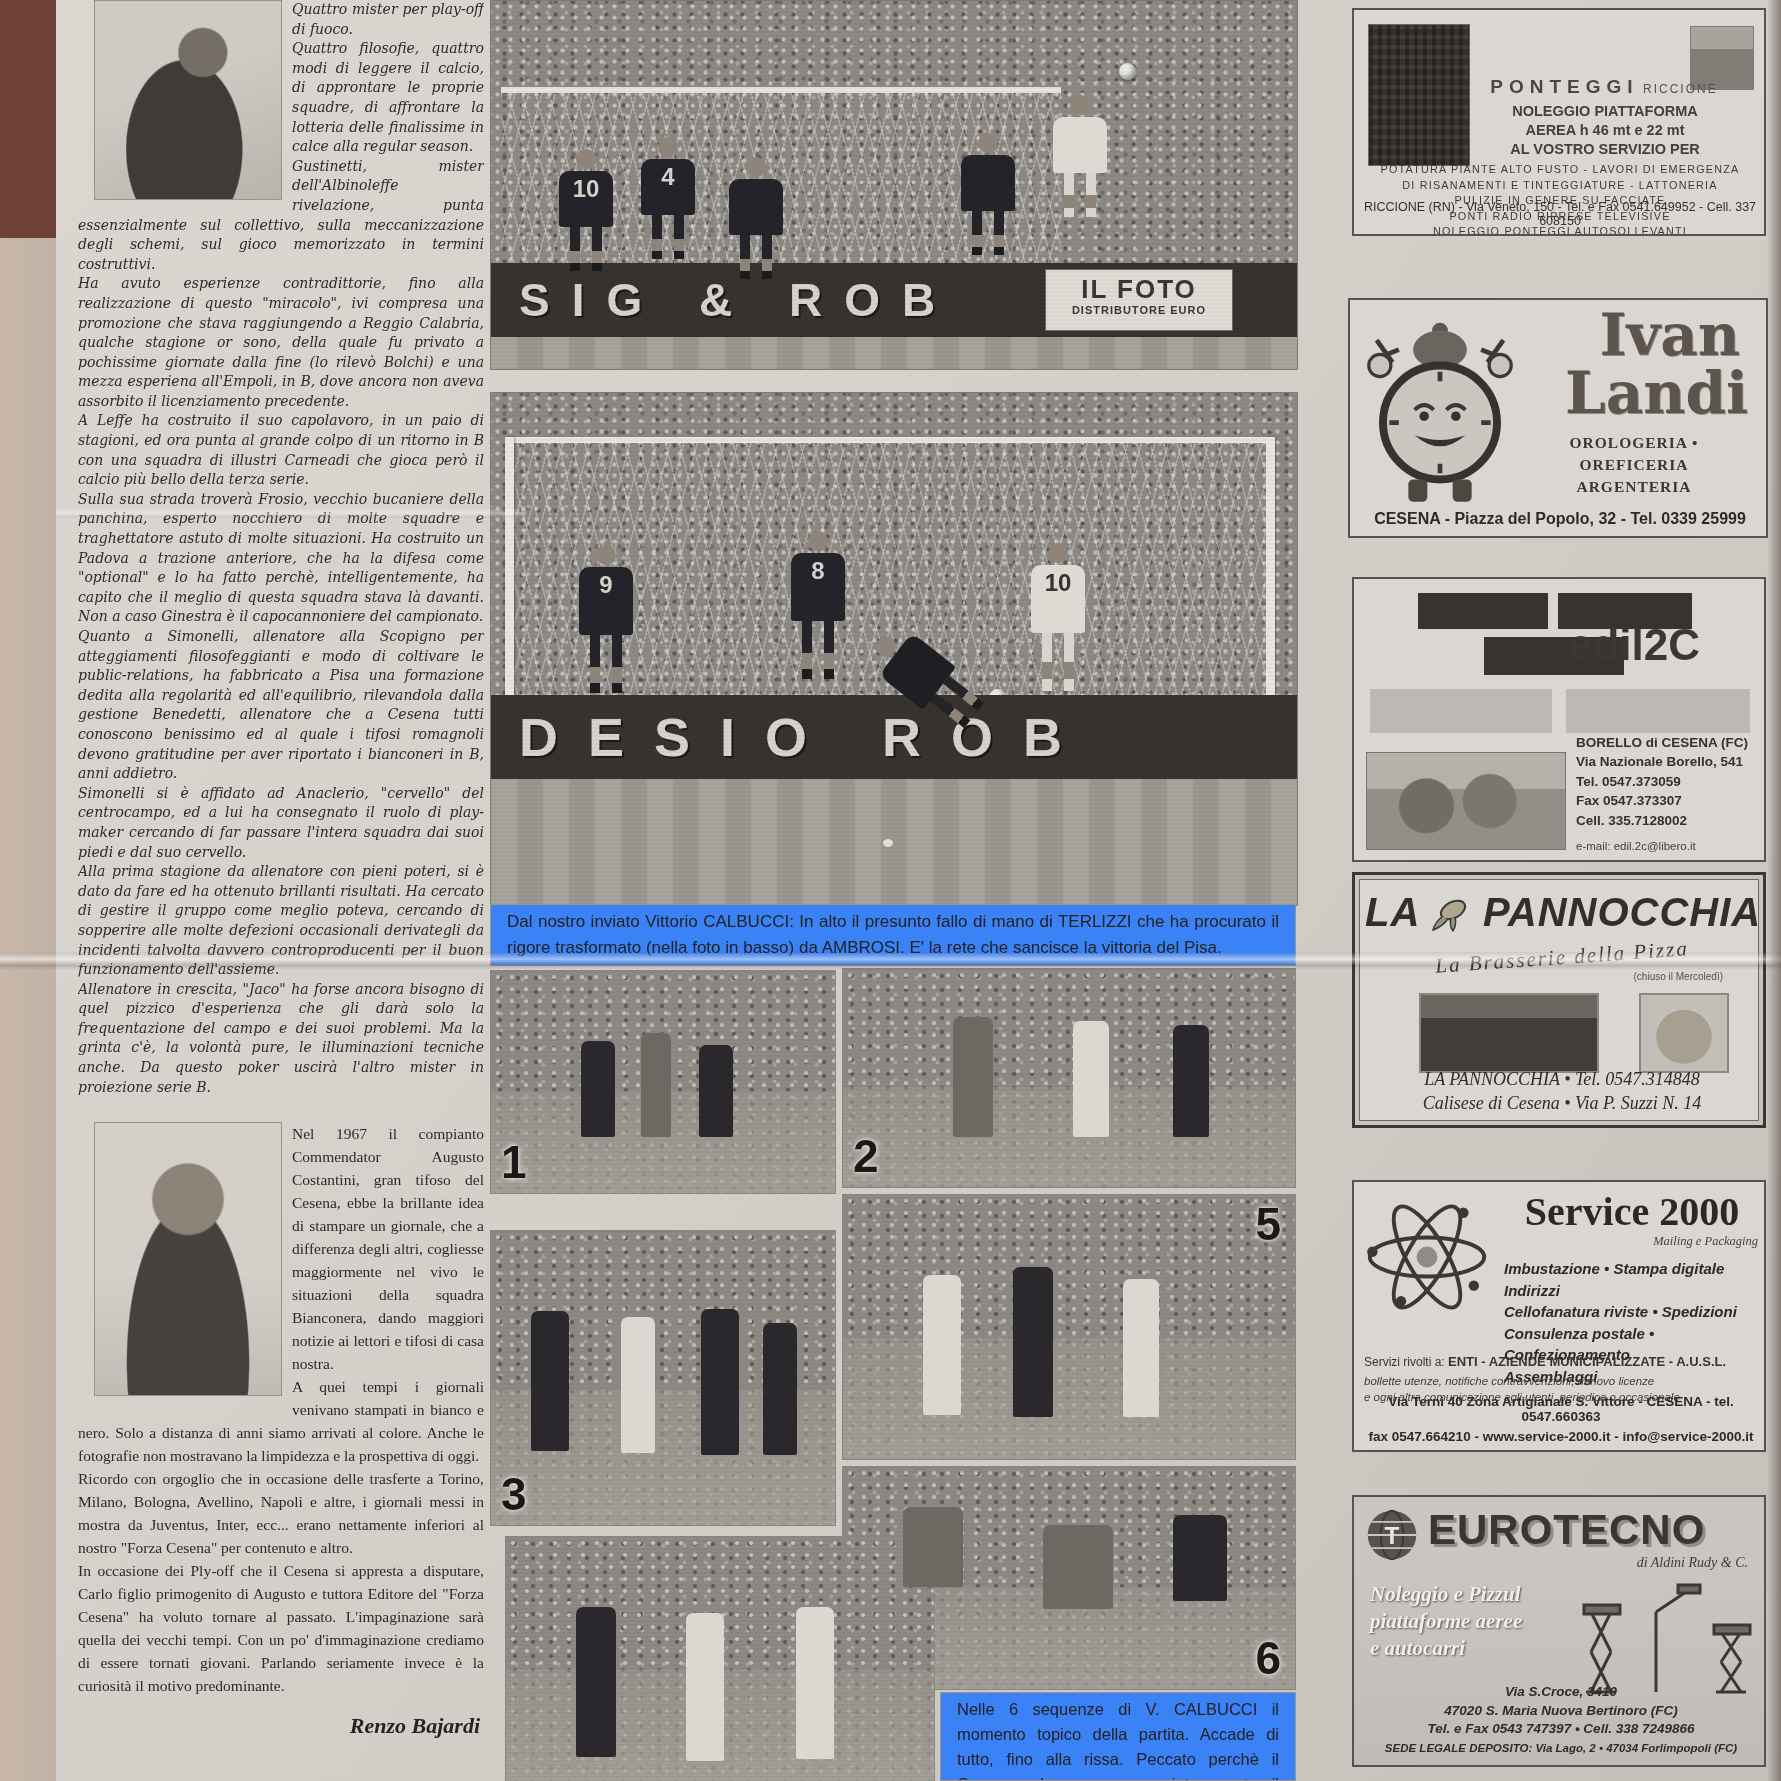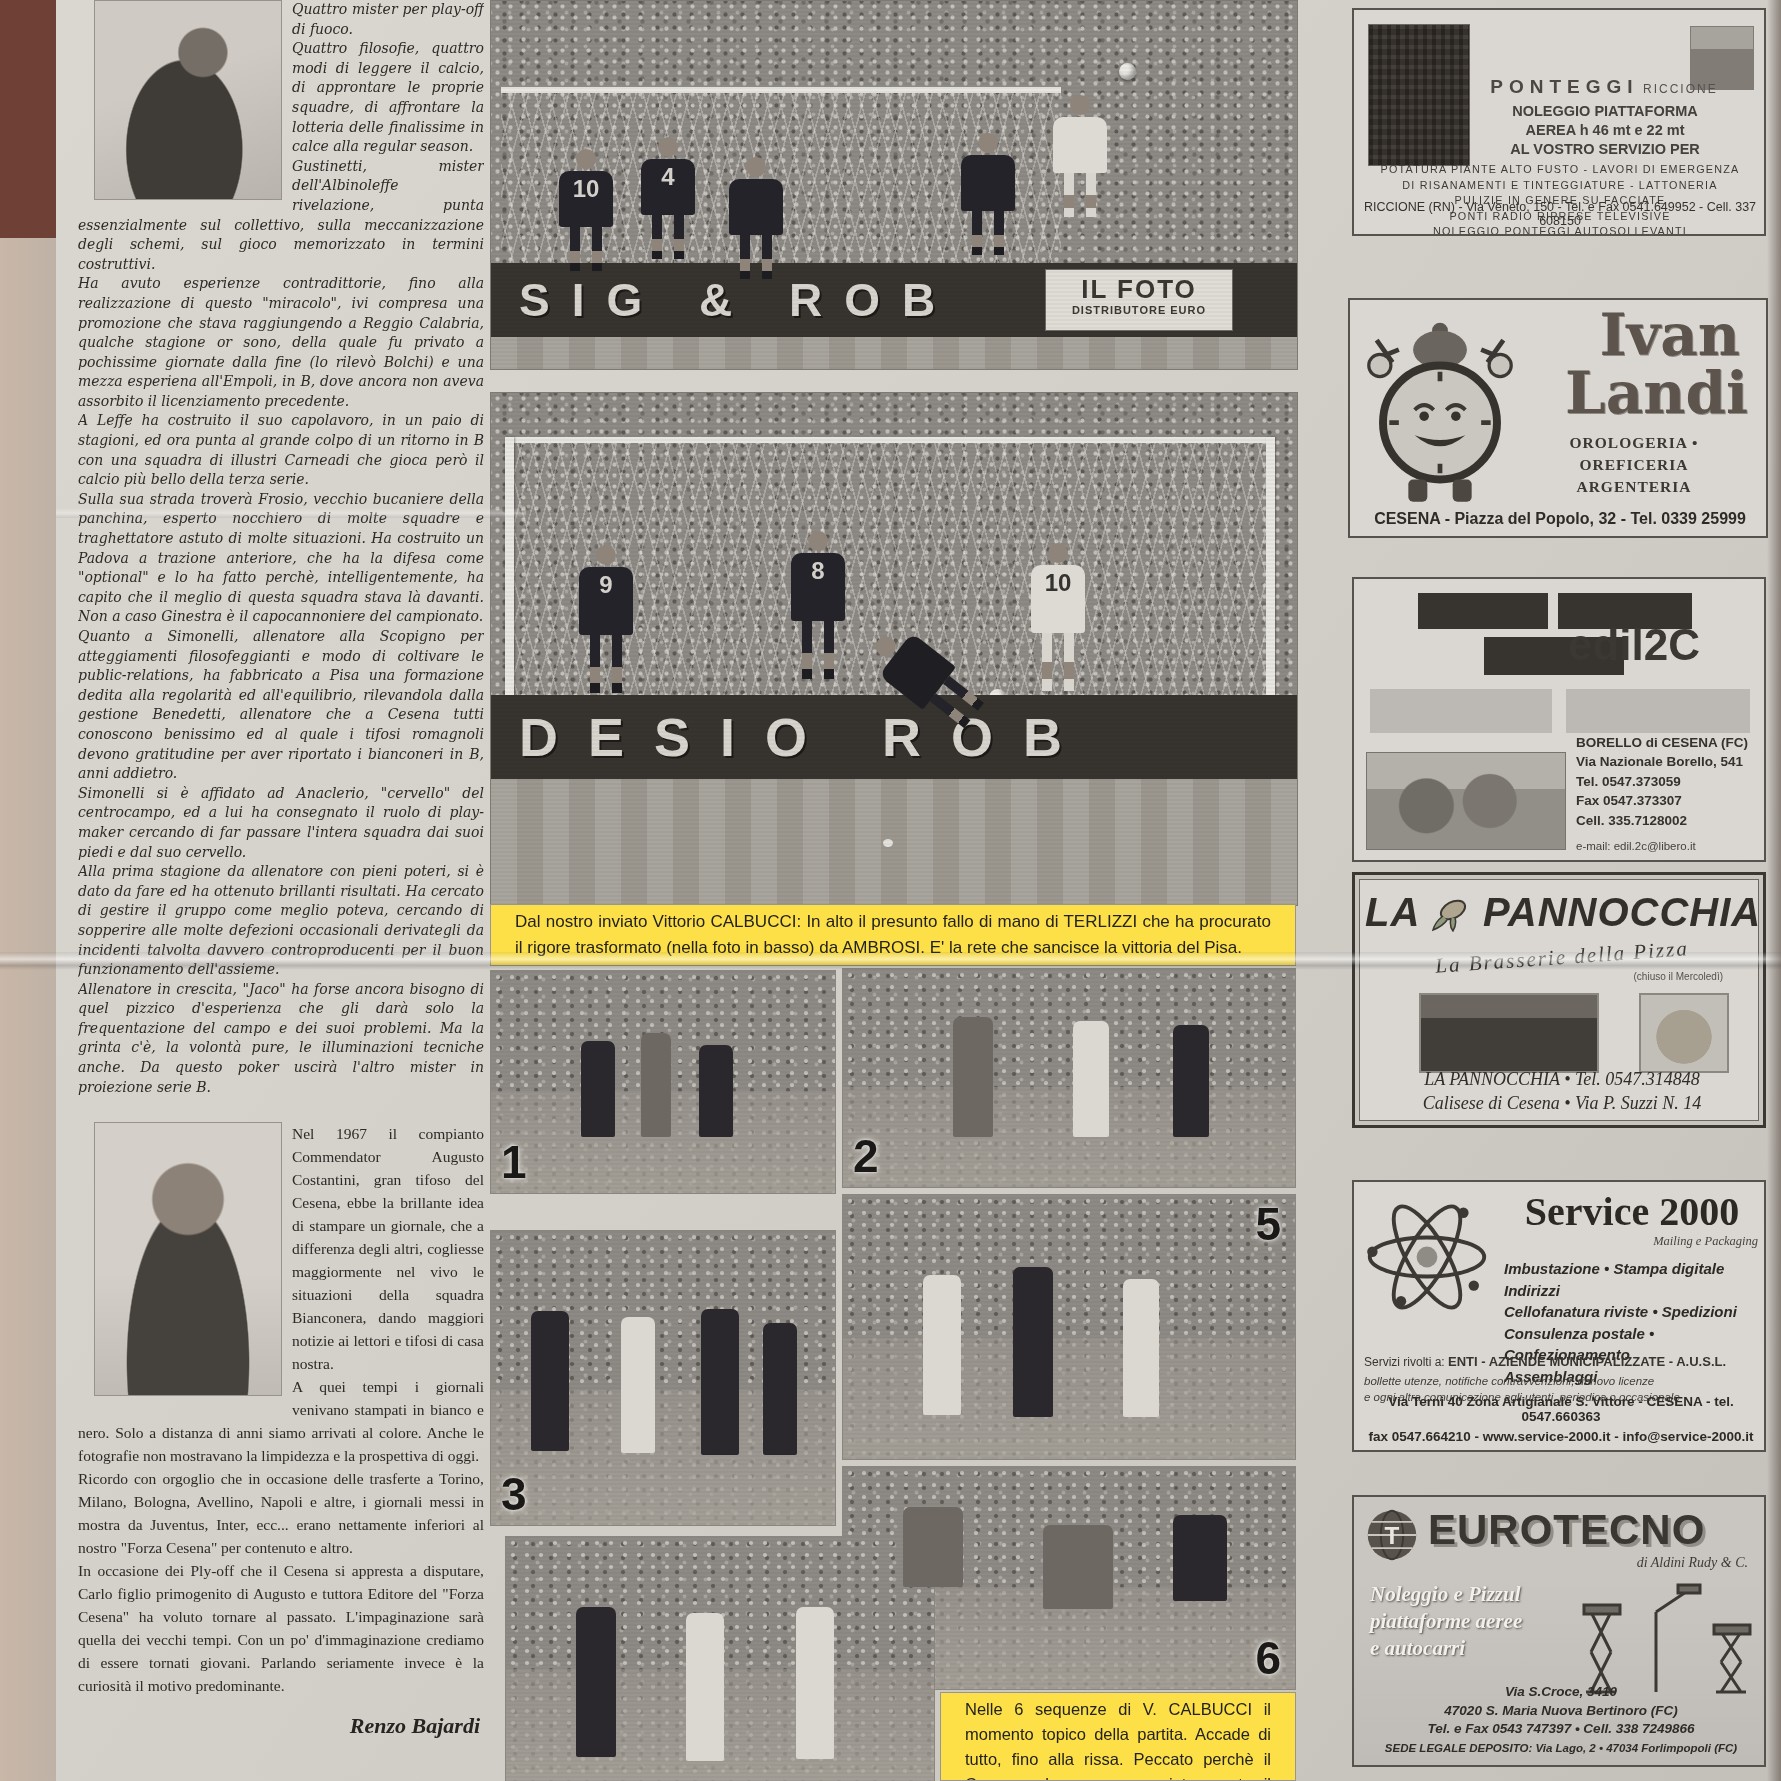--- a/index.html
+++ b/index.html
@@ -94,22 +94,22 @@
   .sp::before{content:'';position:absolute;left:0;right:0;bottom:0;height:46%;
     background:linear-gradient(180deg,rgba(158,153,145,.55),rgba(170,165,156,.75));}
   .sp::after{content:'';position:absolute;inset:0;pointer-events:none;
     background:repeating-linear-gradient(0deg,rgba(0,0,0,.03) 0 2px,transparent 2px 4px);}
   .sfig{position:absolute;border-radius:7px 7px 2px 2px;z-index:2;}
   .sfig.d{background:#2a282c;} .sfig.w{background:#dbd8d2;} .sfig.s{background:#6e6862;}
   .num{position:absolute;z-index:5;font:700 46px/1 "Liberation Sans",sans-serif;color:#1a1918;
     text-shadow:0 0 7px rgba(238,236,231,.95),0 0 3px rgba(238,236,231,.95);}
   .nbl{left:10px;bottom:8px;} .nbr{right:14px;bottom:8px;} .ntr{right:14px;top:6px;}
   
-  .caption{position:absolute;background:#fde047;border:1px solid #9a968f;color:#232220;
-    font:17px/26px "Liberation Sans",sans-serif;padding:4px 24px;box-sizing:border-box;
+  .caption{position:absolute;background:#3b82f6;border:1px solid #9a968f;color:#232220;
+    font:17px/26px "Liberation Sans",sans-serif;padding:4px 16px;box-sizing:border-box;
     text-align:justify;overflow:hidden;}
   .caption.seq{font-size:16.5px;line-height:25px;}
 
   
   .ad{position:absolute;background:#dad7d2;border:2px solid #57524d;box-sizing:border-box;
     font-family:"Liberation Sans",sans-serif;color:#333029;overflow:hidden;}
   
   .cupi-img{position:absolute;left:14px;top:14px;width:100px;height:140px;border:1px solid #6b6660;
     background-color:#7b766f;
     background-image:repeating-linear-gradient(0deg,#6f6a64 0 6px,#8d8881 6px 10px),

